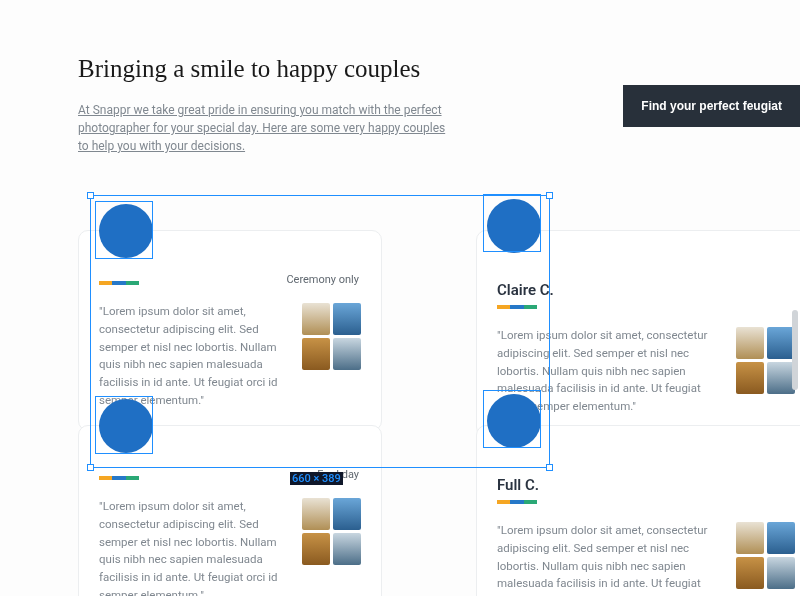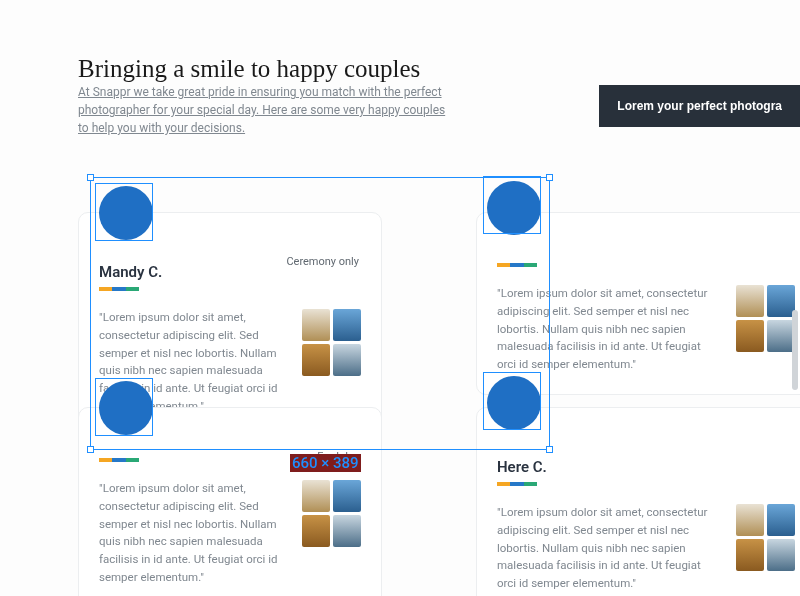--- a/index.html
+++ b/index.html
@@ -17,20 +17,21 @@
     }
     .page {
       padding: 55px 0 0 78px;
       position: relative;
     }
     .page-title {
       font-family: Georgia, 'Times New Roman', serif;
       font-size: 25px;
       font-weight: 400;
       color: #1a1a1a;
+      margin-bottom: 18px;
     }
     .page-subtitle {
       font-size: 12px;
       color: #808890;
       line-height: 1.5;
       max-width: 380px;
       text-decoration: underline;
     }
     .cta-button {
       position: absolute;
@@ -139,24 +140,24 @@
       background: #fff;
       border: 1px solid #1f8fff;
     }
     .sel-handle.tl { top: -4px; left: -4px; }
     .sel-handle.tr { top: -4px; right: -4px; }
     .sel-handle.bl { bottom: -4px; left: -4px; }
     .sel-handle.br { bottom: -4px; right: -4px; }
 
     .size-label {
       position: absolute;
-      font-size: 15px;
+      font-size: 11px;
       color: #1f8fff;
       font-weight: 500;
-      background: #7f1d1d;
+      background: #0f172a;
       padding: 0 2px;
     }
 
     .avatar-select {
       position: absolute;
       width: 58px;
       height: 58px;
       border: 1px solid #1f8fff;
       pointer-events: none;
     }
@@ -171,46 +172,46 @@
       border-radius: 3px;
     }
   </style>
 </head>
 <body>
 
 <div class="page">
   <h1 class="page-title">Bringing a smile to happy couples</h1>
   <p class="page-subtitle">At Snappr we take great pride in ensuring you match with the perfect photographer for your special day. Here are some very happy couples to help you with your decisions.</p>
 
-  <button class="cta-button">Lorem your perfect photogra</button>
+  <button class="cta-button">Find your perfect feugiat</button>
 
   <div class="cards-area">
 
     <div class="card card-1">
       <div class="avatar-circle"></div>
       <div class="badge">Ceremony only</div>
-      <div class="card-name">Mandy C.</div>
       <div class="underline">
           <span></span>
           <span></span>
           <span></span>
         </div>
       <div class="card-body">
         <div class="card-text">"Lorem ipsum dolor sit amet, consectetur adipiscing elit. Sed semper et nisl nec lobortis. Nullam quis nibh nec sapien malesuada facilisis in id ante. Ut feugiat orci id semper elementum."</div>
         <div class="thumbs">
           <div class="thumb"></div>
           <div class="thumb"></div>
           <div class="thumb"></div>
           <div class="thumb"></div>
         </div>
       </div>
     </div>
 
     <div class="card card-2">
       <div class="avatar-circle"></div>
+      <div class="card-name">Claire C.</div>
       <div class="underline">
           <span></span>
           <span></span>
           <span></span>
         </div>
       <div class="card-body">
         <div class="card-text">"Lorem ipsum dolor sit amet, consectetur adipiscing elit. Sed semper et nisl nec lobortis. Nullam quis nibh nec sapien malesuada facilisis in id ante. Ut feugiat orci id semper elementum."</div>
         <div class="thumbs">
           <div class="thumb"></div>
           <div class="thumb"></div>
@@ -234,21 +235,21 @@
           <div class="thumb"></div>
           <div class="thumb"></div>
           <div class="thumb"></div>
           <div class="thumb"></div>
         </div>
       </div>
     </div>
 
     <div class="card card-4">
       <div class="avatar-circle"></div>
-      <div class="card-name">Here C.</div>
+      <div class="card-name">Full C.</div>
       <div class="underline">
           <span></span>
           <span></span>
           <span></span>
         </div>
       <div class="card-body">
         <div class="card-text">"Lorem ipsum dolor sit amet, consectetur adipiscing elit. Sed semper et nisl nec lobortis. Nullam quis nibh nec sapien malesuada facilisis in id ante. Ut feugiat orci id semper elementum."</div>
         <div class="thumbs">
           <div class="thumb"></div>
           <div class="thumb"></div>

